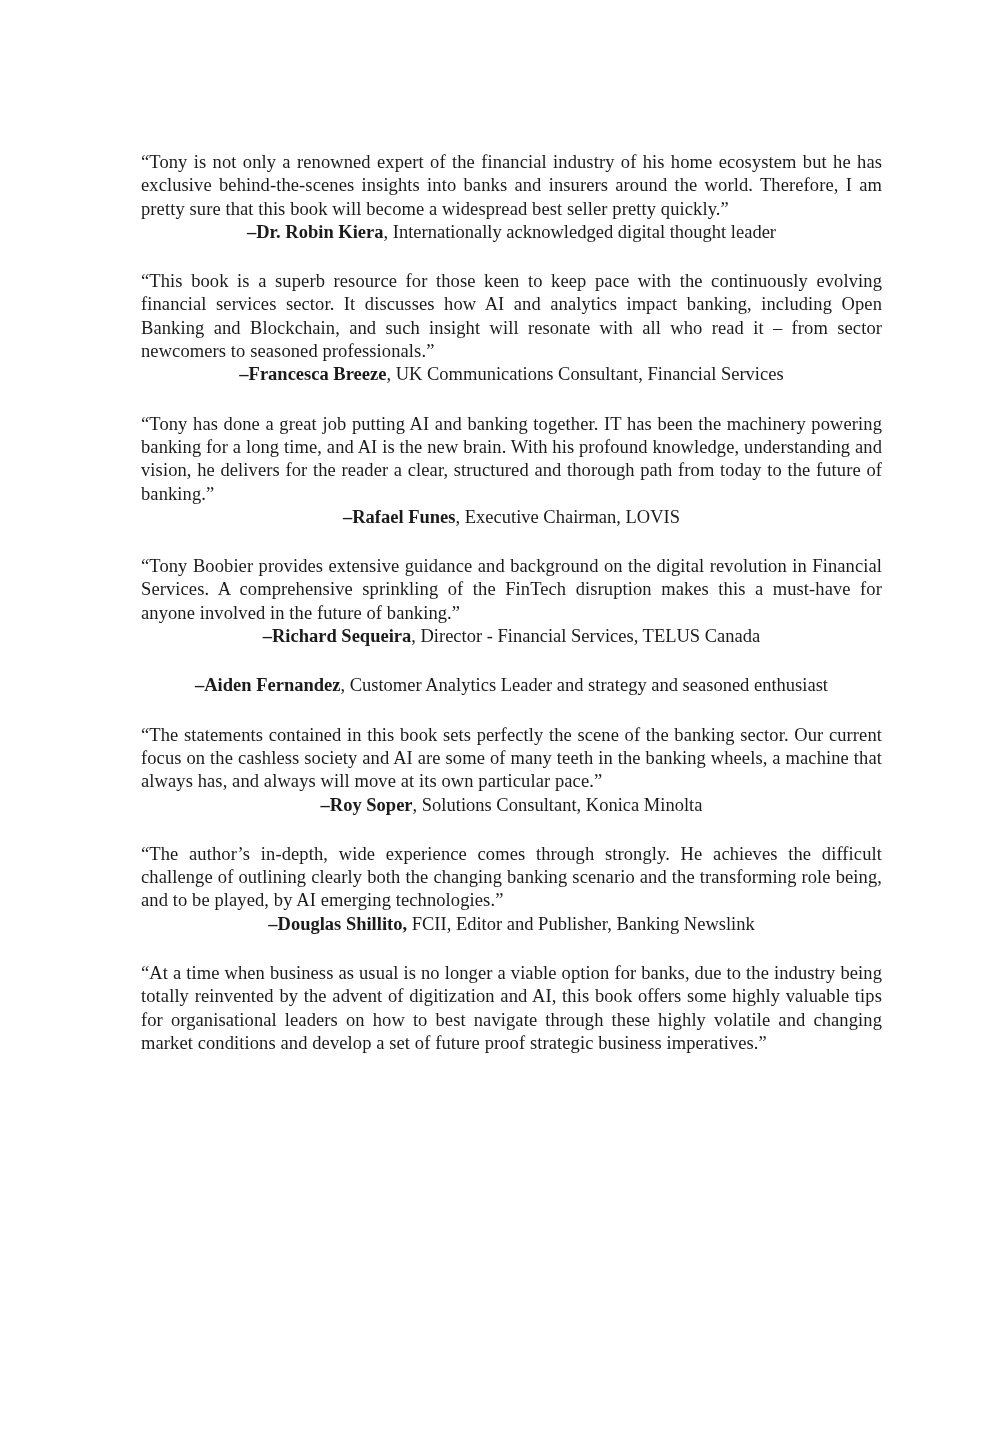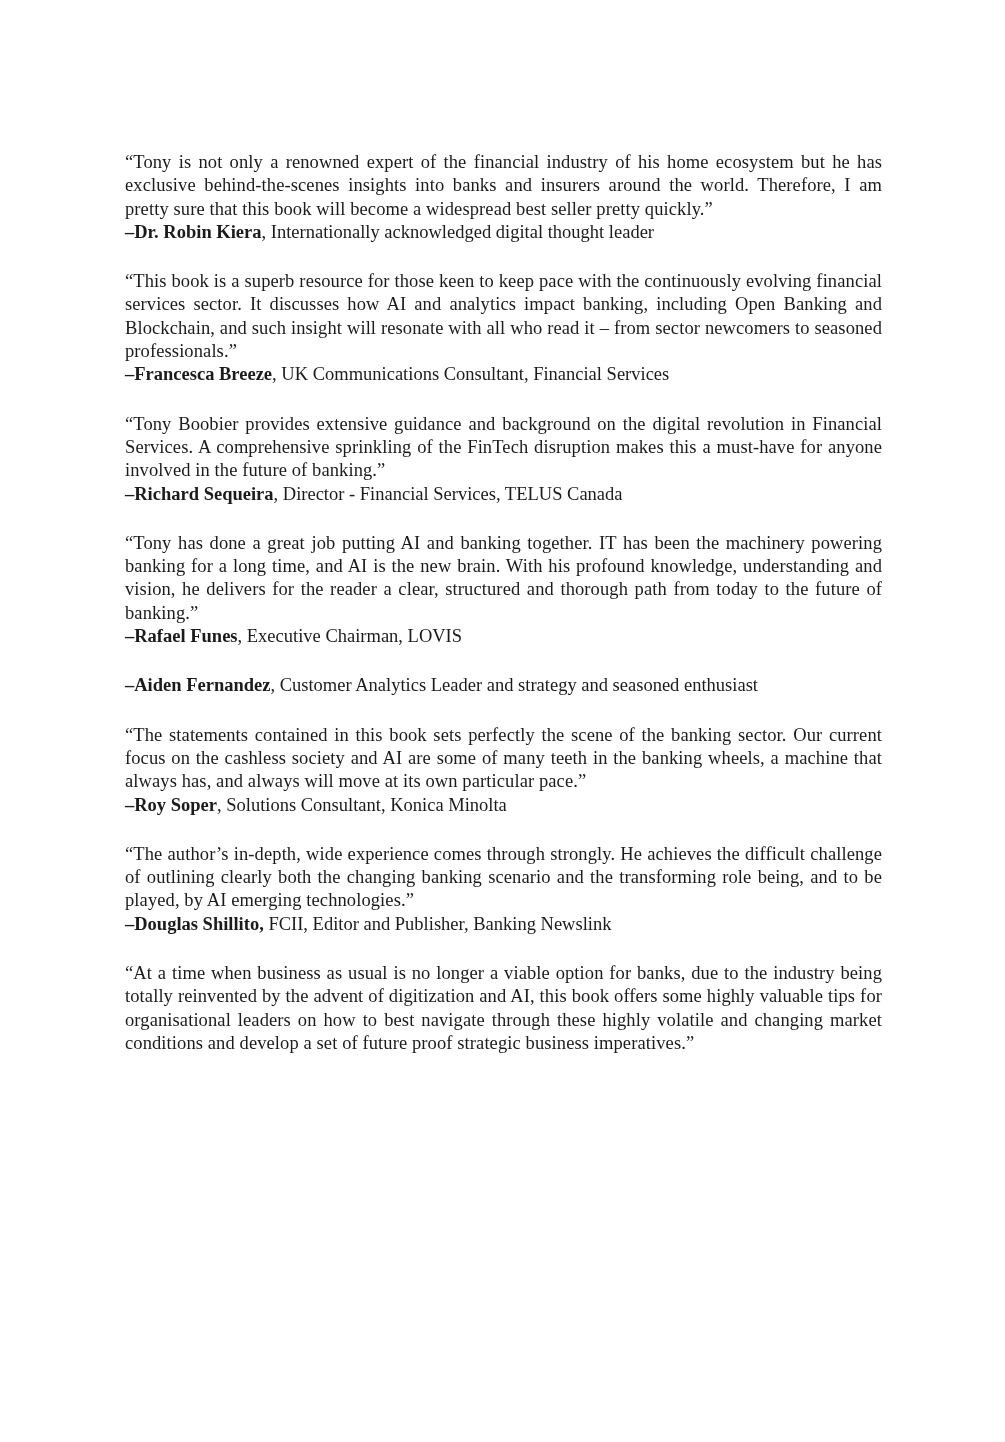--- a/index.html
+++ b/index.html
@@ -16,33 +16,33 @@
     font-family: "Liberation Serif", "DejaVu Serif", serif;
     color: #1b1b1b;
   }
   .content {
     position: absolute;
     left: 125px;
     top: 151px;
     width: 757px;
   }
   .quote-block {
-    margin: 0 0 26px 0;
+    margin: 0 0 26px 16px;
     padding: 0;
   }
   .quote-text {
     margin: 0;
     text-align: justify;
     font-size: 18.5px;
     line-height: 23.3px;
     letter-spacing: 0.1px;
   }
   .attribution {
     margin: 0;
-    text-align: left;
+    text-align: center;
     font-size: 18.5px;
     line-height: 23.3px;
   }
   .attr-name {
     font-weight: bold;
   }
   .attr-role {
     font-weight: normal;
   }
 </style>
@@ -59,27 +59,27 @@
 
     <figure class="quote-block">
       <p class="quote-text">“This book is a superb resource for those keen to keep pace with the continuously evolving financial services sector. It discusses how AI and analytics impact banking, including Open Banking and Blockchain, and such insight will resonate with all who read it – from sector newcomers to seasoned professionals.”</p>
       <p class="attribution"><span class="attr-name">–Francesca Breeze</span><span class="attr-role">, UK Communications Consultant, Financial Services</span></p>
     </figure>
 
     <figure class="quote-block">
     </figure>
 
     <figure class="quote-block">
-      <p class="quote-text">“Tony Boobier provides extensive guidance and background on the digital revolution in Financial Services. A comprehensive sprinkling of the FinTech disruption makes this a must-have for anyone involved in the future of banking.”</p>
-      <p class="attribution"><span class="attr-name">–Richard Sequeira</span><span class="attr-role">, Director - Financial Services, TELUS Canada</span></p>
+      <p class="quote-text">“Tony has done a great job putting AI and banking together. IT has been the machinery powering banking for a long time, and AI is the new brain. With his profound knowledge, understanding and vision, he delivers for the reader a clear, structured and thorough path from today to the future of banking.”</p>
+      <p class="attribution"><span class="attr-name">–Rafael Funes</span><span class="attr-role">, Executive Chairman, LOVIS</span></p>
     </figure>
 
     <figure class="quote-block">
-      <p class="quote-text">“Tony has done a great job putting AI and banking together. IT has been the machinery powering banking for a long time, and AI is the new brain. With his profound knowledge, understanding and vision, he delivers for the reader a clear, structured and thorough path from today to the future of banking.”</p>
-      <p class="attribution"><span class="attr-name">–Rafael Funes</span><span class="attr-role">, Executive Chairman, LOVIS</span></p>
+      <p class="quote-text">“Tony Boobier provides extensive guidance and background on the digital revolution in Financial Services. A comprehensive sprinkling of the FinTech disruption makes this a must-have for anyone involved in the future of banking.”</p>
+      <p class="attribution"><span class="attr-name">–Richard Sequeira</span><span class="attr-role">, Director - Financial Services, TELUS Canada</span></p>
     </figure>
 
     <figure class="quote-block">
       <p class="attribution"><span class="attr-name">–Aiden Fernandez</span><span class="attr-role">, Customer Analytics Leader and strategy and seasoned enthusiast</span></p>
     </figure>
 
     <figure class="quote-block">
       <p class="quote-text">“The statements contained in this book sets perfectly the scene of the banking sector. Our current focus on the cashless society and AI are some of many teeth in the banking wheels, a machine that always has, and always will move at its own particular pace.”</p>
       <p class="attribution"><span class="attr-name">–Roy Soper</span><span class="attr-role">, Solutions Consultant, Konica Minolta</span></p>
     </figure>

